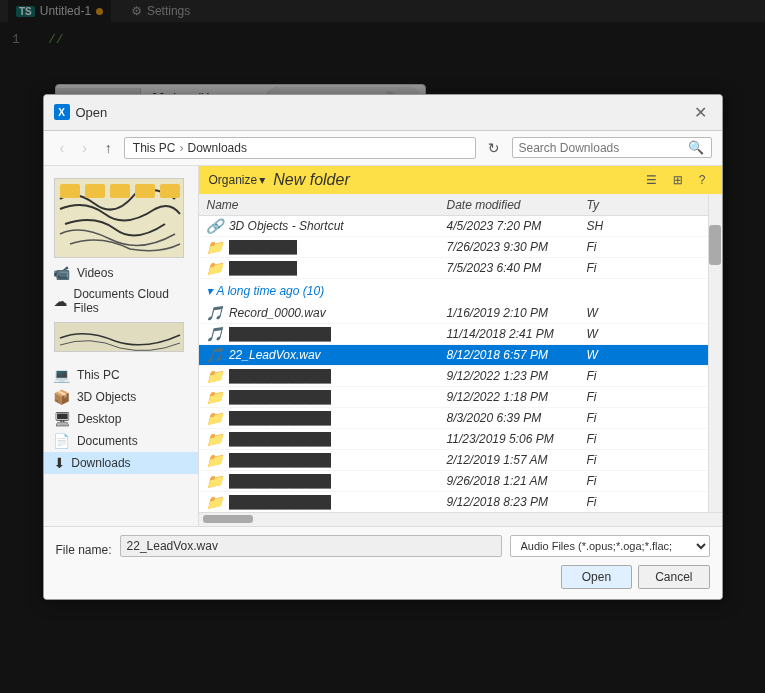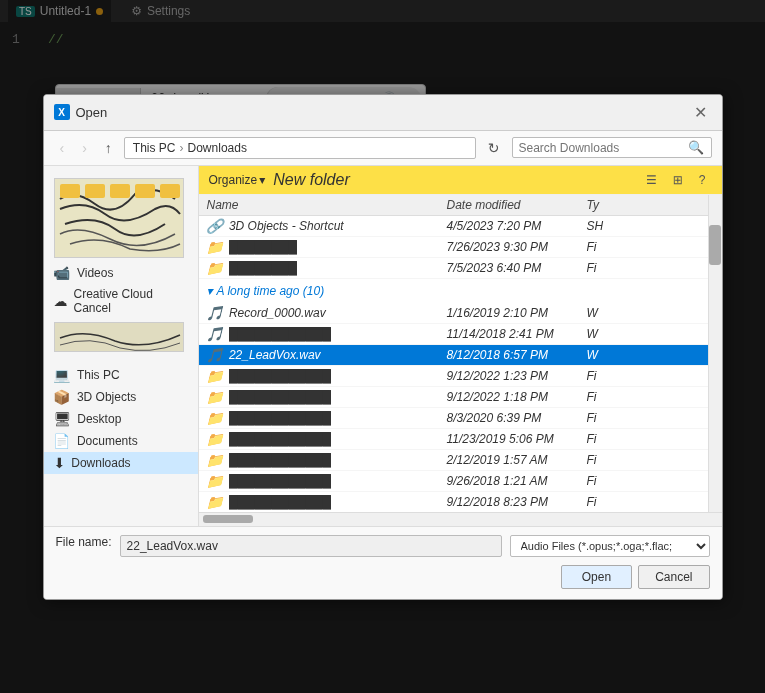--- a/index.html
+++ b/index.html
@@ -29,21 +29,21 @@
       color: #ccc;
       font-size: 12px;
       padding: 2px 8px;
       background: #1e1e1e;
       height: 22px;
     }
     .vscode-tab .ts-badge {
       background: #0f766e;
       color: white;
       font-size: 10px;
-      font-weight: normal;
+      font-weight: bold;
       padding: 0 3px;
       border-radius: 2px;
     }
     .vscode-tab .dot {
       width: 7px;
       height: 7px;
       background: #e8a117;
       border-radius: 50%;
       display: inline-block;
     }
@@ -391,21 +391,21 @@
       border-top: 1px solid #ddd;
       display: flex;
       align-items: center;
       padding: 0 4px;
     }
 
     
     .dialog-footer {
       padding: 8px 12px;
       display: flex;
-      align-items: flex-start;
+      align-items: flex-end;
       gap: 8px;
       border-top: 1px solid #ddd;
       background: #f9f9f9;
     }
     .footer-label {
       font-size: 12px;
       color: #333;
       white-space: nowrap;
     }
     .filename-input {
@@ -552,21 +552,21 @@
             <rect x="105" y="5" width="20" height="14" fill="#f0c040" rx="2"></rect>
           </svg>
         </div>
 
         <div class="sidebar-item">
           <span class="sidebar-icon">📹</span>
           <span>Videos</span>
         </div>
         <div class="sidebar-item">
           <span class="sidebar-icon">☁</span>
-          <span>Creative Cloud Cancel</span>
+          <span>Documents Cloud Files</span>
         </div>
 
         <div style="width:130px; height:30px; background:#e0dcc0; margin: 4px 10px; border:1px solid #ccc; overflow:hidden;">
           <svg width="130" height="30" xmlns="http://www.w3.org/2000/svg">
             <rect width="130" height="30" fill="#e0dcc0"></rect>
             <path d="M5,15 Q30,5 60,18 Q90,28 125,12" stroke="#333" stroke-width="1.5" fill="none"></path>
             <path d="M5,22 Q35,12 65,25 Q95,32 125,20" stroke="#555" stroke-width="1" fill="none"></path>
           </svg>
         </div>
 

